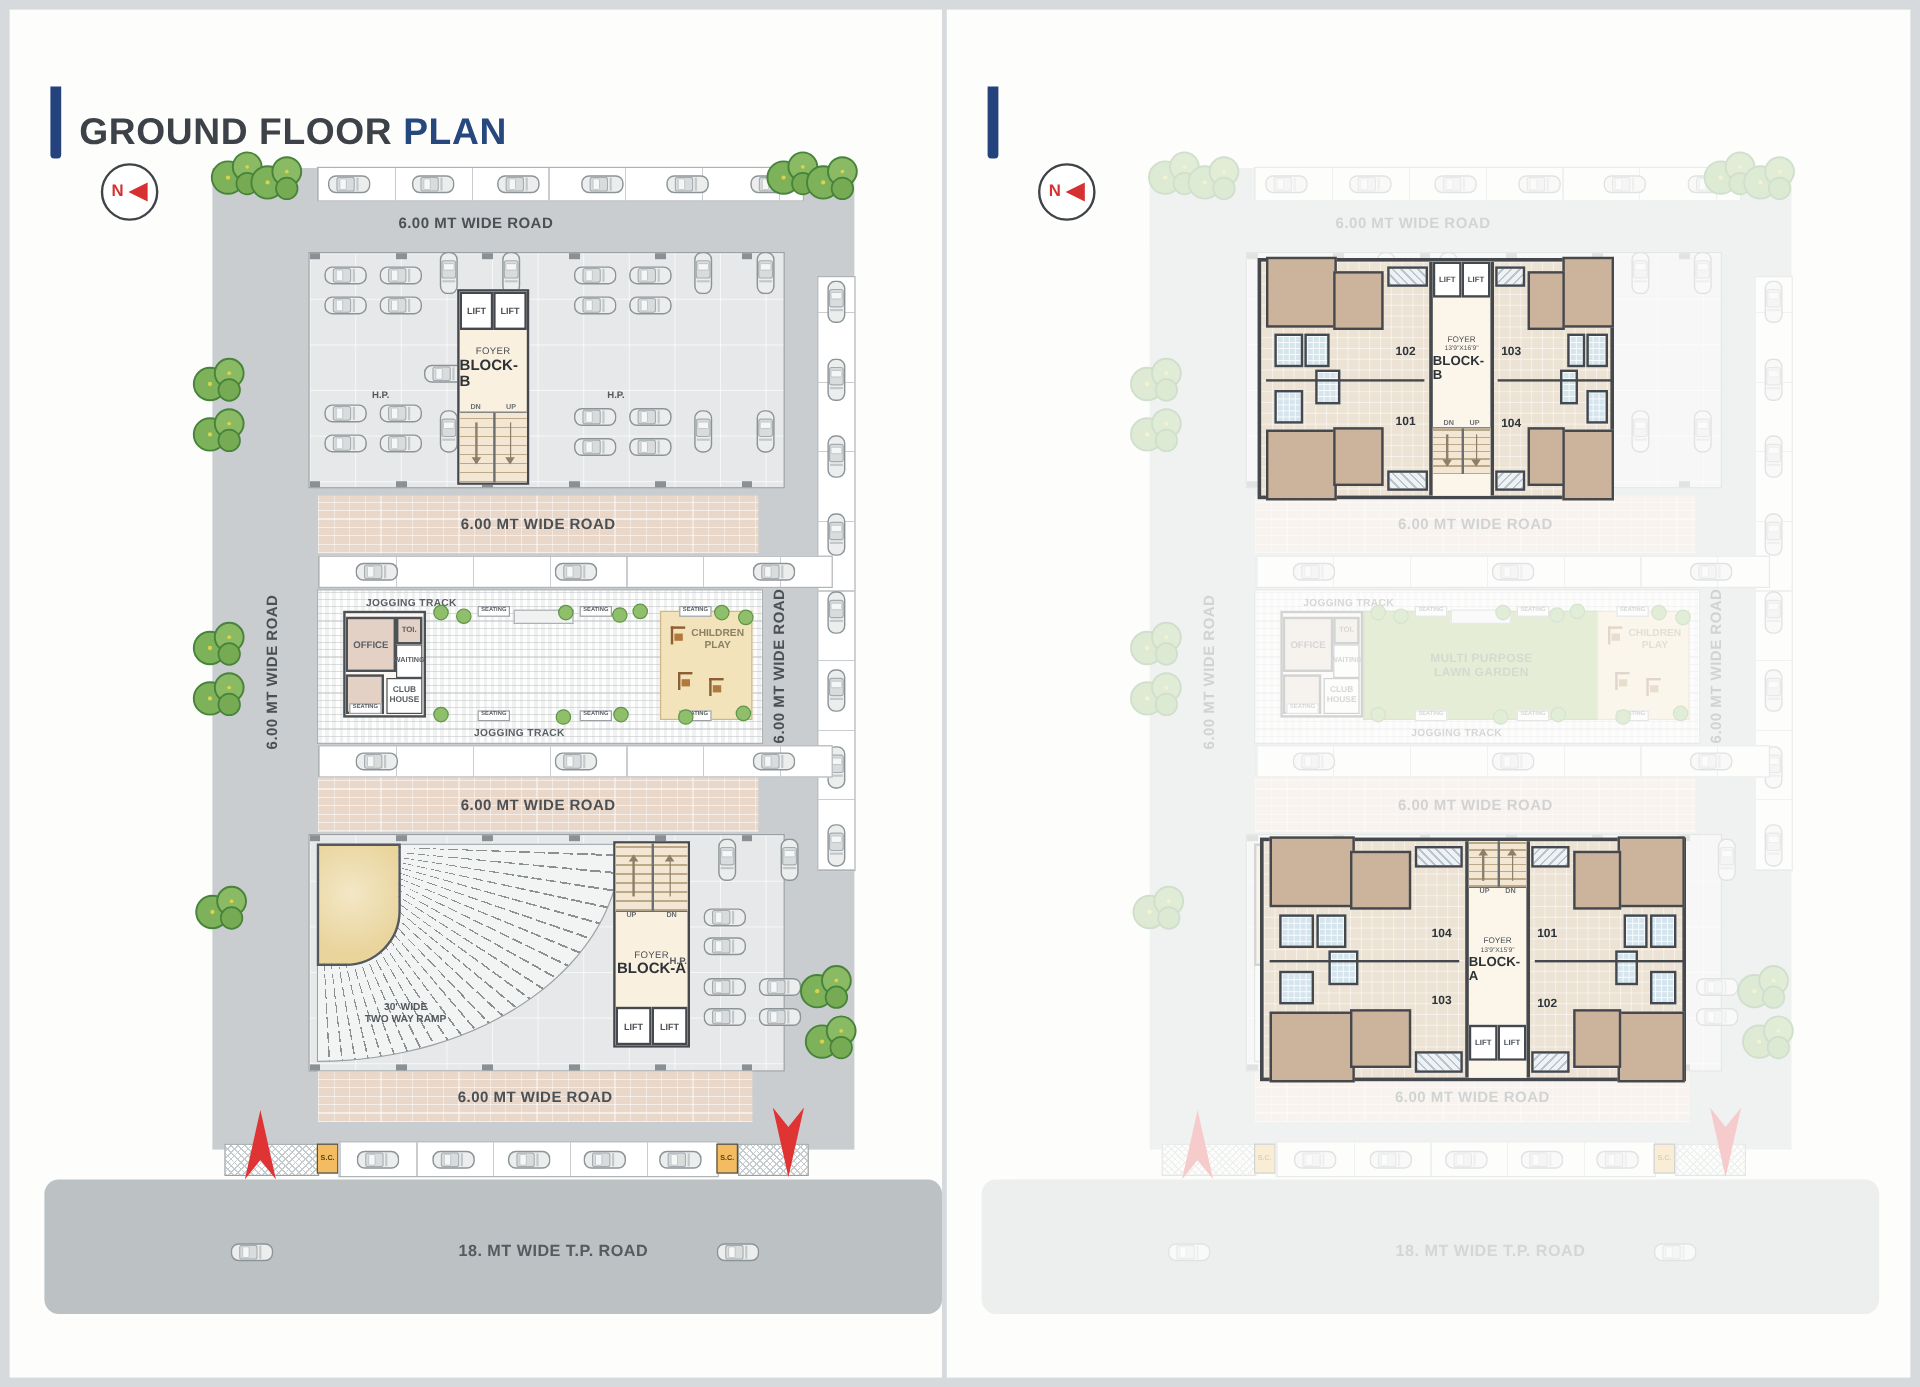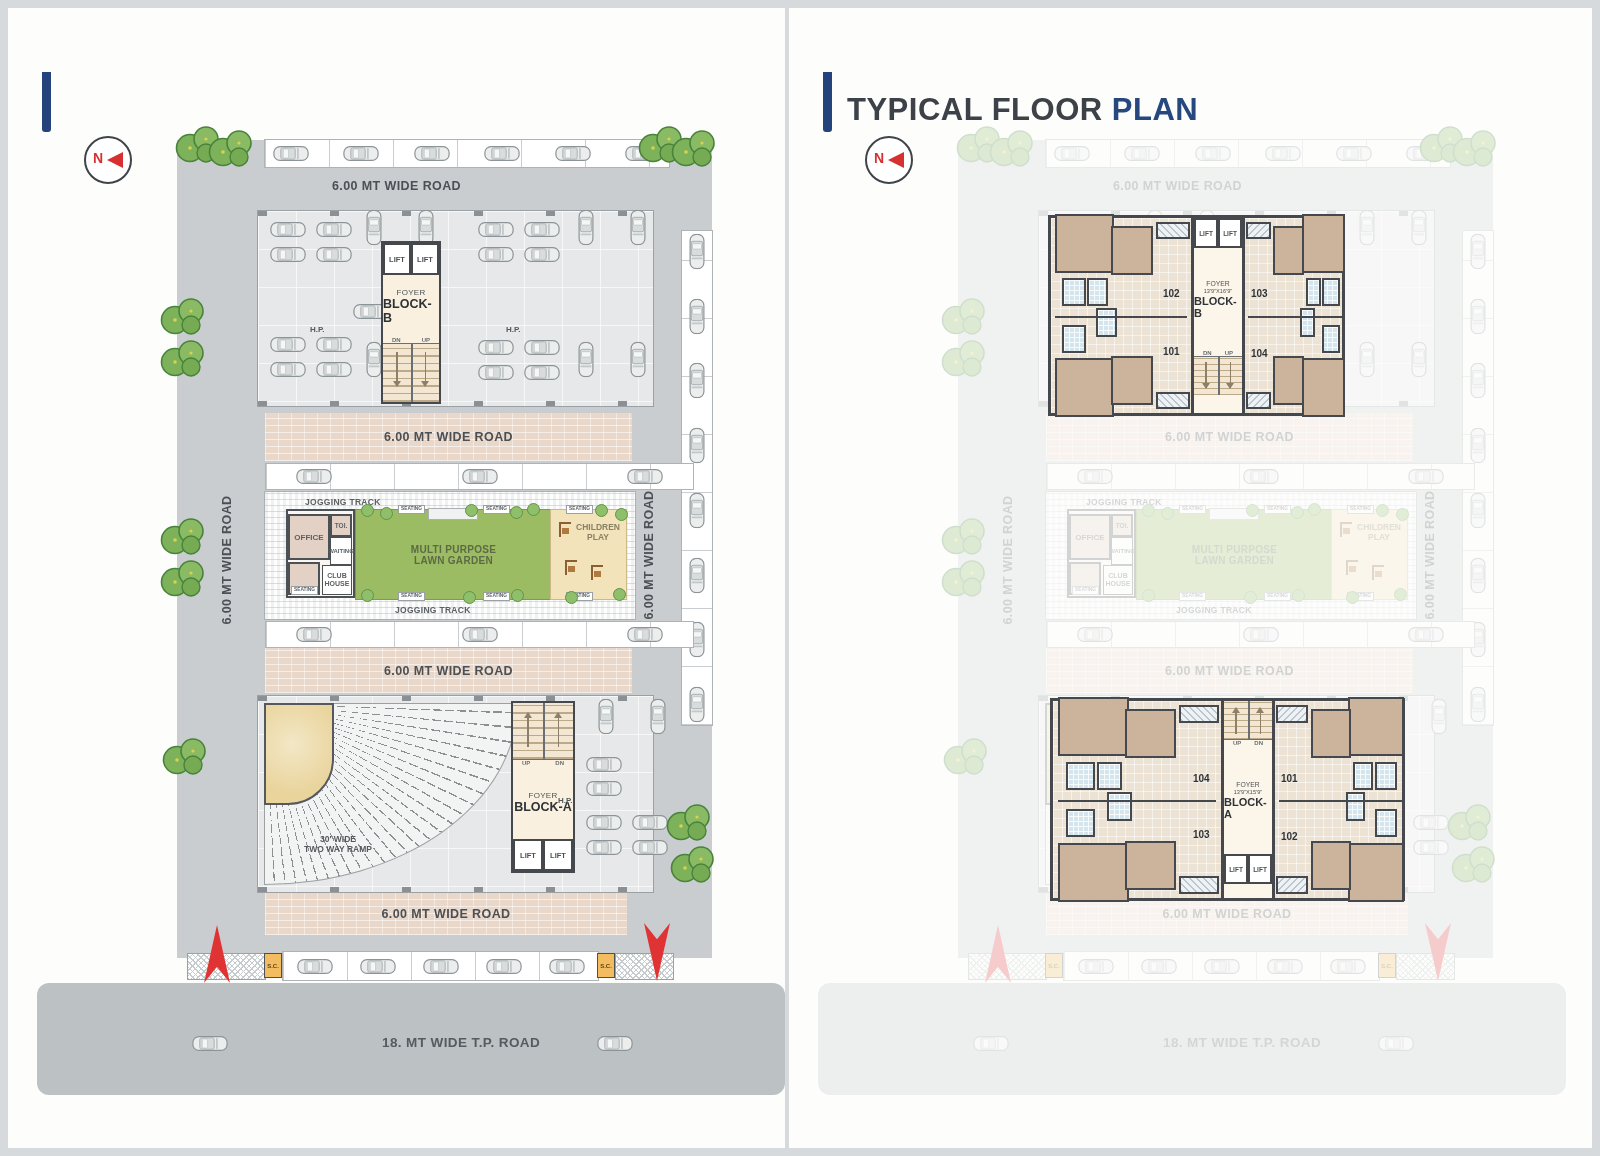--- a/index.html
+++ b/index.html
@@ -118,20 +118,25 @@
     <circle cx="15" cy="23" r="13.5" fill="#7db25a" stroke="#47833a" stroke-width="1.6"></circle>
     <circle cx="31" cy="14" r="12" fill="#8aba64" stroke="#47833a" stroke-width="1.6"></circle>
     <circle cx="31" cy="28" r="9" fill="#76ab53" stroke="#47833a" stroke-width="1.4"></circle>
     <circle cx="15" cy="23" r="1.8" fill="#d9d24e"></circle>
     <circle cx="31" cy="14" r="1.6" fill="#d9d24e"></circle>
   </symbol>
 </svg>
 
 <div class="panel" id="panel-left">
   <div class="accent-bar"></div>
+  <div class="plan-title">
+    <span>GROUND FLOOR</span>
+    <span> </span>
+    <span class="accent">PLAN</span>
+  </div>
   <div class="compass">
     <span class="n">N</span>
     <span class="tri"></span>
   </div>
   <div class="site-holder" id="site-left">
 <div class="site">
 
   <div class="abs site-gray" style="left:145px;top:15px;width:535px;height:818px;"></div>
 
   <div class="abs pstrip" style="left:232px;top:14px;width:388px;height:27px;justify-content:space-between;padding:0 8px;">
@@ -326,24 +331,20 @@
     <div class="abs office-blk" style="left:21px;top:17px;width:69px;height:89px;">
       <div class="room" style="left:0;top:3px;width:42px;height:46px;font-size:8px;">OFFICE</div>
       <div class="room" style="left:42px;top:3px;width:22px;height:23px;font-size:6.5px;">TOI.</div>
       <div class="room" style="left:42px;top:26px;width:22px;height:28px;font-size:6px;background:#fff;border-width:1.5px;">WAITING</div>
       <div class="room ml" style="left:34px;top:54px;width:30px;height:30px;font-size:7px;background:#fff;border-width:1.5px;line-height:8px;">CLUB
 HOUSE</div>
       <div class="room" style="left:0;top:51px;width:32px;height:33px;"></div>
       <div class="seat" style="left:3px;top:75px;">SEATING</div>
     </div>
 
-    <div class="abs lawn" style="left:90px;top:17px;width:195px;height:89px;">
-      <span class="t ml">MULTI PURPOSE
-LAWN GARDEN</span>
-    </div>
     <div class="abs" style="left:163px;top:16px;width:48px;height:10px;background:#f0f1f1;border:1px solid #aab0b3;"></div>
 
     <div class="abs children" style="left:285px;top:17px;width:75px;height:89px;">
       <span class="t ml">CHILDREN
 PLAY</span>
       <div class="playgl" style="left:8px;top:12px;"></div>
       <div class="playgl" style="left:14px;top:50px;"></div>
       <div class="playgl" style="left:40px;top:55px;"></div>
     </div>
 
@@ -516,25 +517,20 @@
         </svg>
   <svg class="tree" style="left:638px;top:720px;">
           <use href="#tree-sym"></use>
         </svg>
 </div>
 </div>
 </div>
 
 <div class="panel" id="panel-right">
   <div class="accent-bar"></div>
-  <div class="plan-title">
-    <span>TYPICAL FLOOR</span>
-    <span> </span>
-    <span class="accent">PLAN</span>
-  </div>
   <div class="compass">
     <span class="n">N</span>
     <span class="tri"></span>
   </div>
   <div class="site-holder faded" id="site-right">
 <div class="site">
 
   <div class="abs site-gray" style="left:145px;top:15px;width:535px;height:818px;"></div>
 
   <div class="abs pstrip" style="left:232px;top:14px;width:388px;height:27px;justify-content:space-between;padding:0 8px;">

